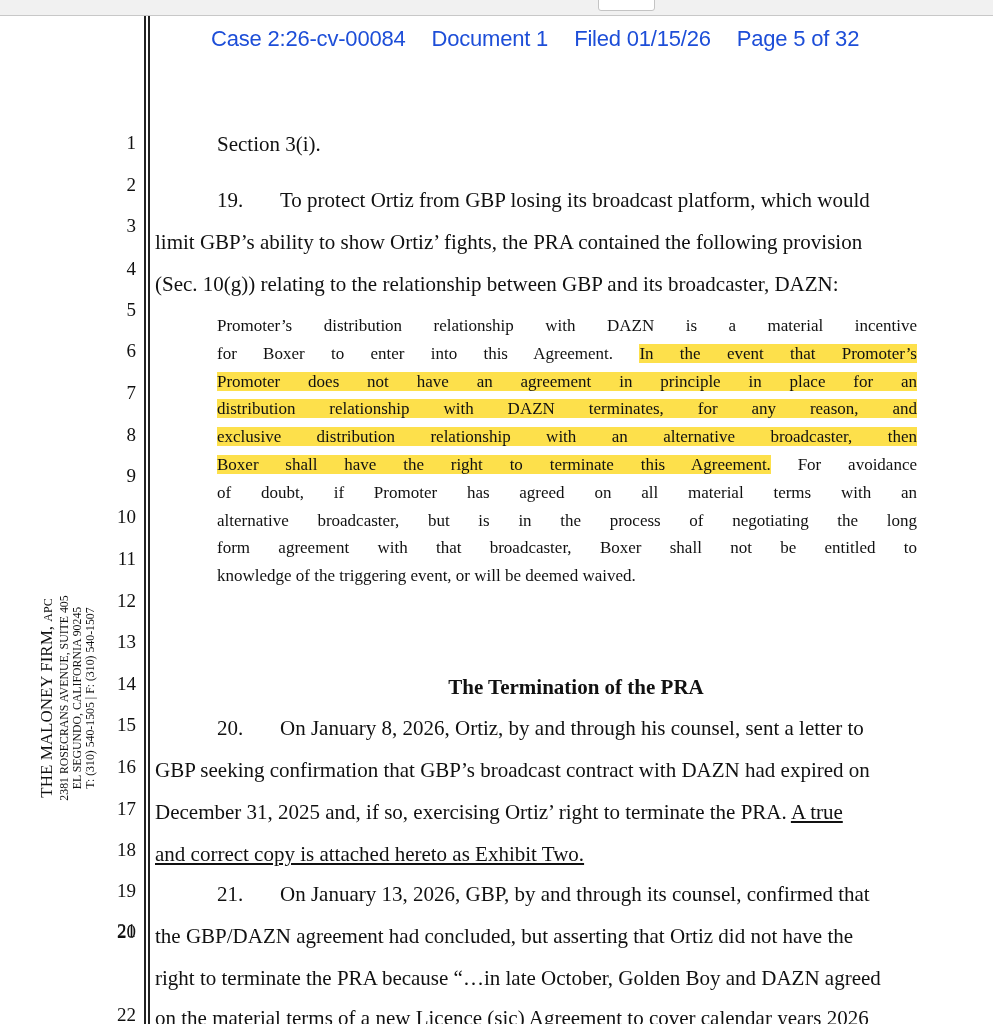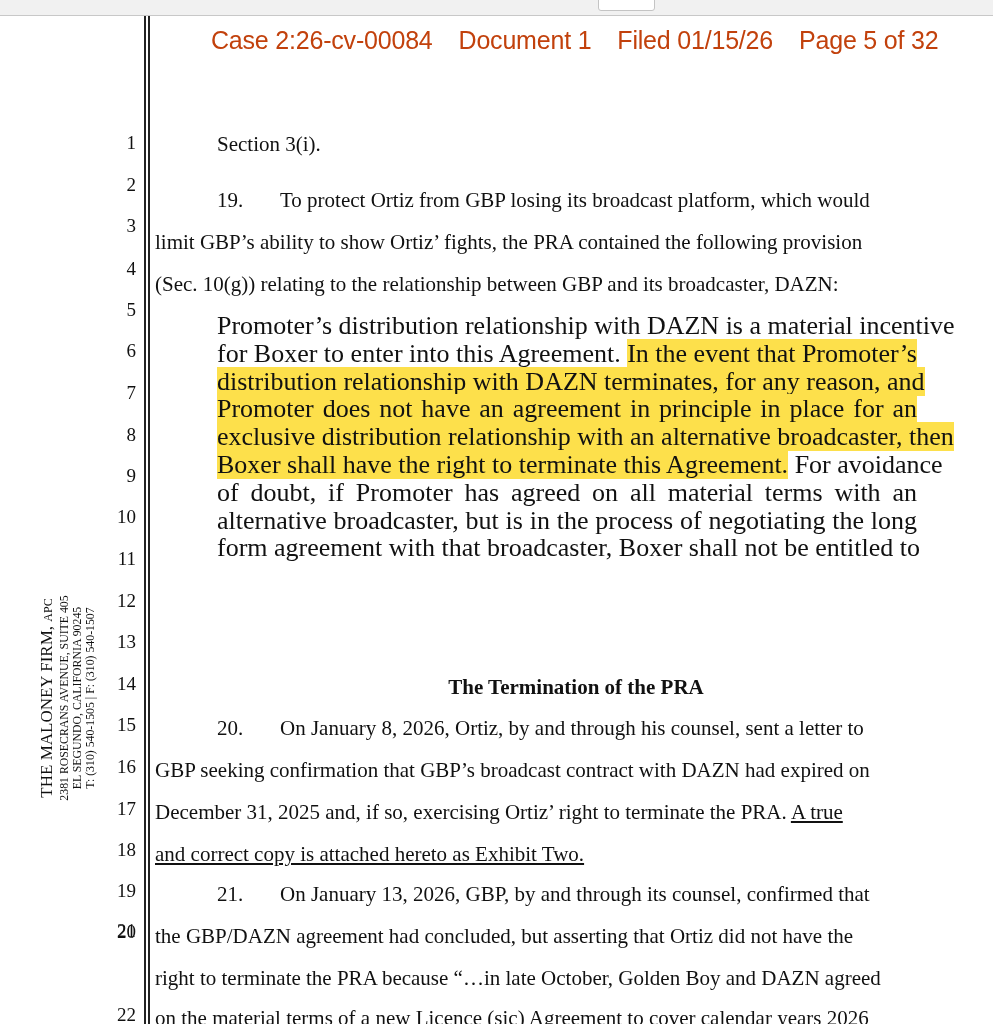--- a/index.html
+++ b/index.html
@@ -1,24 +1,24 @@
 <!DOCTYPE html>
 <html><head>
 <meta charset="utf-8">
 <style>
   html, body { margin:0; padding:0; }
   body { width:993px; height:1024px; overflow:hidden; background:#ffffff; position:relative; font-family:"Liberation Serif", serif; color:#111; }
   .topbar { position:absolute; left:0; top:0; width:993px; height:15px; background:#f1f1f1; border-bottom:1.5px solid #c8c8c8; }
   .topbar .tab { position:absolute; left:598px; top:-2px; width:55px; height:11px; background:#fff; border:1px solid #c4c4c4; border-radius:0 0 3px 3px; }
   .rule { position:absolute; top:16px; bottom:0; width:1.5px; background:#222; }
-  .header { position:absolute; top:26px; left:211px; font-family:"Liberation Sans", sans-serif; font-size:25px; color:#c2410c; white-space:nowrap; letter-spacing:-0.2px; }
+  .header { position:absolute; top:26px; left:211px; font-family:"Liberation Sans", sans-serif; font-size:22px; color:#1d4ed8; white-space:nowrap; letter-spacing:-0.2px; }
   .header span { margin-right:26px; }
   .lnum { position:absolute; left:108px; width:28px; text-align:right; font-size:19px; }
   .line { position:absolute; font-size:21px; white-space:nowrap; }
-  .quote { position:absolute; left:217px; width:700px; font-size:26px; line-height:27.8px; text-align:justify; }
+  .quote { position:absolute; left:217px; width:700px; font-size:17px; line-height:27.8px; text-align:justify; }
   .quote .ql { display:block; height:27.8px; white-space:nowrap; text-align-last:justify; }
   .quote .ql.last { text-align-last:left; }
   .hl { background:#fde04b; }
   .heading { position:absolute; top:675px; left:0; width:1152px; text-align:center; font-weight:bold; font-size:21px; }
   .u { text-decoration:underline; }
   .firm { position:absolute; left:22px; top:590px; width:90px; height:215px; }
   .firm-inner { position:absolute; left:50%; top:50%; transform:translate(-50%,-50%) rotate(-90deg); white-space:nowrap; text-align:center; }
   .firm .name { font-size:17px; line-height:19px; }
   .firm .name small { font-size:12px; }
   .firm .addr { font-size:11.8px; line-height:13px; }
@@ -74,27 +74,28 @@
 <div class="line" style="left:217px; top:132px;">Section 3(i).</div>
 
 <div class="line" style="left:217px; top:188px;">19.</div>
 <div class="line" style="left:280px; top:188px;">To protect Ortiz from GBP losing its broadcast platform, which would</div>
 <div class="line" style="left:155px; top:230px; width:820px;">limit GBP’s ability to show Ortiz’ fights, the PRA contained the following provision</div>
 <div class="line" style="left:155px; top:272px;">(Sec. 10(g)) relating to the relationship between GBP and its broadcaster, DAZN:</div>
 
 <div class="quote" style="top:312px;">
   <span class="ql">Promoter’s distribution relationship with DAZN is a material incentive</span>
   <span class="ql"><span>for Boxer to enter into this Agreement. </span><span class="hl">In the event that Promoter’s</span></span>
+  <span class="ql"><span class="hl">Promoter does not have an agreement in principle in place for an</span></span>
   <span class="ql"><span class="hl">distribution relationship with DAZN terminates, for any reason, and</span></span>
-  <span class="ql"><span class="hl">Promoter does not have an agreement in principle in place for an</span></span>
   <span class="ql"><span class="hl">exclusive distribution relationship with an alternative broadcaster, then</span></span>
   <span class="ql"><span class="hl">Boxer shall have the right to terminate this Agreement.</span><span> For avoidance</span></span>
   <span class="ql">of doubt, if Promoter has agreed on all material terms with an</span>
   <span class="ql">alternative broadcaster, but is in the process of negotiating the long</span>
   <span class="ql">form agreement with that broadcaster, Boxer shall not be entitled to</span>
+  <span class="ql last">knowledge of the triggering event, or will be deemed waived.</span>
 </div>
 
 <div class="heading">The Termination of the PRA</div>
 
 <div class="line" style="left:217px; top:716px;">20.</div>
 <div class="line" style="left:280px; top:716px;">On January 8, 2026, Ortiz, by and through his counsel, sent a letter to</div>
 <div class="line" style="left:155px; top:758px;">GBP seeking confirmation that GBP’s broadcast contract with DAZN had expired on</div>
 <div class="line" style="left:155px; top:800px;"><span>December 31, 2025 and, if so, exercising Ortiz’ right to terminate the PRA.  </span><span class="u">A true</span></div>
 <div class="line u" style="left:155px; top:842px;">and correct copy is attached hereto as Exhibit Two.</div>
 

